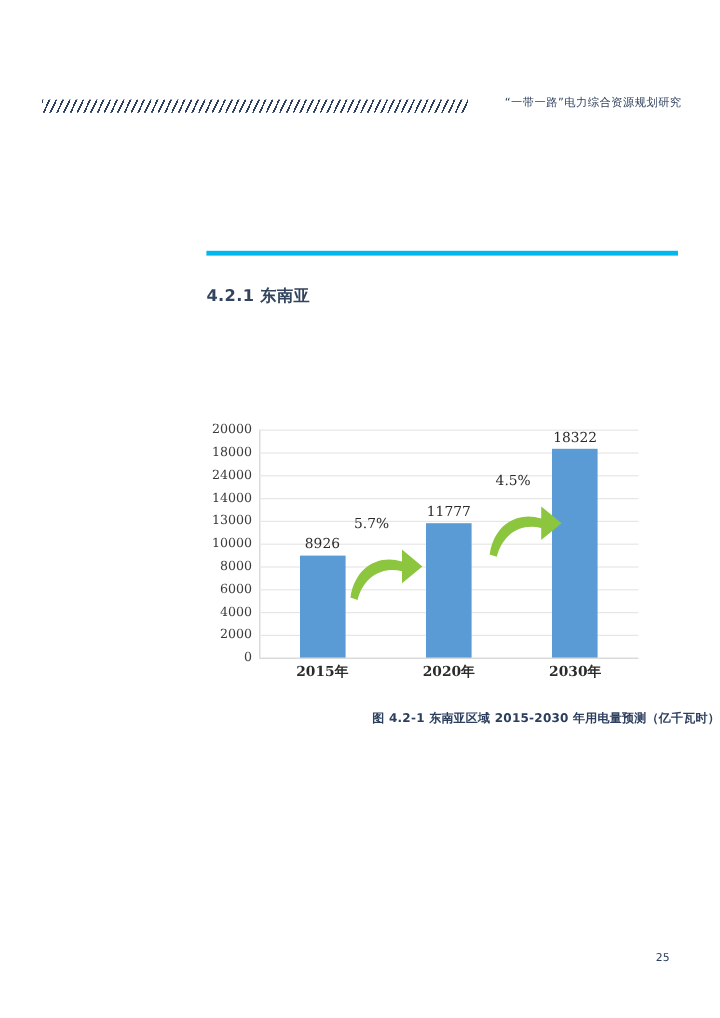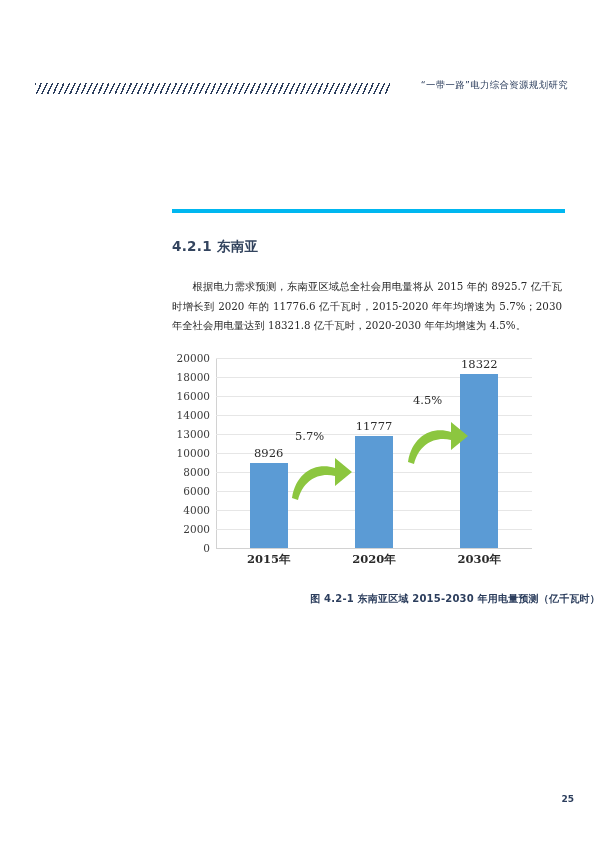--- a/index.html
+++ b/index.html
@@ -166,61 +166,60 @@
     font-size: 10px;
     font-weight: 600;
     color: #2c3e5d;
     letter-spacing: .2px;
     white-space: nowrap;
   }
 
   
   #page-number {
     position: absolute;
-    right: 26px; bottom: 44px;
+    right: 42px; bottom: 44px;
     font-family: "DejaVu Sans", "Liberation Sans", sans-serif;
     font-size: 9px;
-    font-weight: 700;
+    font-weight: 400;
     color: #2c3e5d;
   }
 </style>
 </head>
 <body>
 
 <div id="page">
 
   <div id="hatch-rule"></div>
   <div id="header-title">“一带一路”电力综合资源规划研究</div>
 
   <div id="title-rule"></div>
 
   <div id="section-heading">4.2.1 东南亚</div>
 
-  <p id="body-paragraph">根据电力需求预测，东南亚区域总全社会用电量将从 2015 年的 8925.7 亿千瓦时增长到 2020 年的 11776.6 亿千瓦时，2015-2020 年年均增速为 5.7%；2030 年全社会用电量达到 18321.8 亿千瓦时，2020-2030 年年均增速为 4.5%。</p>
 
   <div id="chart">
     <div id="plot"></div>
 
     <div id="grid-layer">
         <div class="gridline" style="left: 46px; width: 316px; top: 0px;"></div>
         <div class="gridline" style="left: 46px; width: 316px; top: 19px;"></div>
         <div class="gridline" style="left: 46px; width: 316px; top: 38px;"></div>
         <div class="gridline" style="left: 46px; width: 316px; top: 57px;"></div>
         <div class="gridline" style="left: 46px; width: 316px; top: 76px;"></div>
         <div class="gridline" style="left: 46px; width: 316px; top: 95px;"></div>
         <div class="gridline" style="left: 46px; width: 316px; top: 114px;"></div>
         <div class="gridline" style="left: 46px; width: 316px; top: 133px;"></div>
         <div class="gridline" style="left: 46px; width: 316px; top: 152px;"></div>
         <div class="gridline" style="left: 46px; width: 316px; top: 171px;"></div>
         <div class="gridline base" style="left: 46px; width: 316px; top: 190px;"></div>
       </div>
     <div id="ytick-layer">
         <div class="ytick" style="top: 0px;">20000</div>
         <div class="ytick" style="top: 19px;">18000</div>
-        <div class="ytick" style="top: 38px;">16000</div>
+        <div class="ytick" style="top: 38px;">24000</div>
         <div class="ytick" style="top: 57px;">14000</div>
         <div class="ytick" style="top: 76px;">13000</div>
         <div class="ytick" style="top: 95px;">10000</div>
         <div class="ytick" style="top: 114px;">8000</div>
         <div class="ytick" style="top: 133px;">6000</div>
         <div class="ytick" style="top: 152px;">4000</div>
         <div class="ytick" style="top: 171px;">2000</div>
         <div class="ytick" style="top: 190px;">0</div>
       </div>
 

